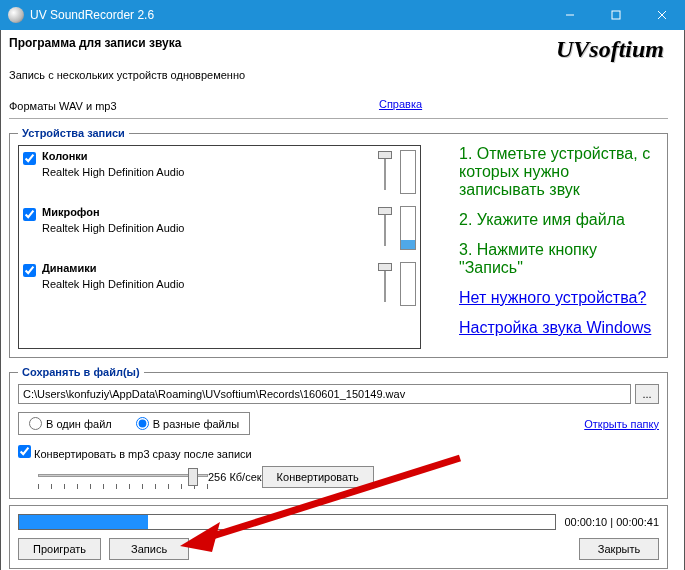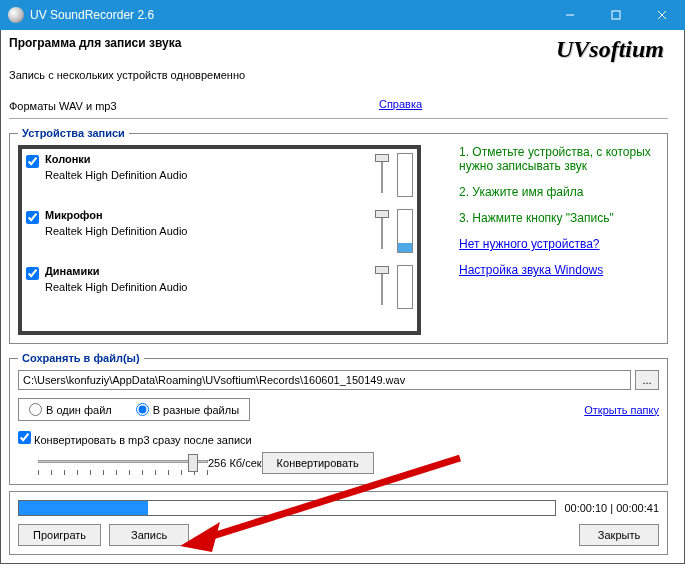--- a/index.html
+++ b/index.html
@@ -14,33 +14,33 @@
 .outer { border: 1px solid #555; border-top: none; padding: 4px 16px 8px 8px; background: #fff; }
 .header-row { display: flex; justify-content: space-between; align-items: flex-start; padding: 2px 0 6px 0; border-bottom: 1px solid #aaa; }
 .header-left .h1 { font-weight: bold; font-size: 12px; }
 .header-left .sub { font-size: 11px; color: #000; margin-top: 19px; }
 .header-mid { align-self: flex-end; margin-bottom: 2px; }
 .link { color: #0000ee; text-decoration: underline; cursor: pointer; }
 .logo { font-family: "Times New Roman", serif; font-style: italic; font-weight: bold; font-size: 24px; letter-spacing: 0px; color: #000; text-shadow: 1px 1px 0 #ccc; padding-right: 4px; }
 fieldset { border: 1px solid #888; margin-top: 8px; padding: 6px 8px 8px 8px; position: relative; }
 legend { color: #003399; font-weight: bold; font-size: 11px; padding: 0 4px; }
 .devices-wrap { display: flex; gap: 10px; }
-.devices-left { flex: 1; border: 4px solid #404040; padding: 4px; min-height: 190px; display: flex; flex-direction: column; gap: 12px; }
+.devices-left { flex: 1; border: 1px solid #404040; padding: 4px; min-height: 190px; display: flex; flex-direction: column; gap: 12px; }
 .device-row { display: flex; align-items: flex-start; gap: 6px; }
 .device-row input[type=checkbox] { margin-top: 2px; }
 .device-info { flex: 1; }
 .device-name { font-weight: bold; font-size: 11px; }
 .device-sub { font-size: 11px; margin-top: 4px; }
 .slider-block { display: flex; align-items: flex-start; gap: 6px; }
 .vslider { width: 18px; height: 44px; position: relative; }
 .vslider .track { position: absolute; left: 8px; top: 4px; bottom: 4px; width: 2px; background: #999; }
 .vslider .thumb { position: absolute; left: 2px; width: 14px; height: 8px; background: #e8e8e8; border: 1px solid #777; }
 .level { width: 16px; height: 44px; border: 1px solid #888; position: relative; background: #fff; }
 .level .fill { position: absolute; bottom: 0; left: 0; right: 0; background: #4fa8e8; }
-.devices-right { width: 200px; font-size: 12px; margin-left: 28px; }
+.devices-right { width: 200px; font-size: 16px; margin-left: 28px; }
 .green { color: #008000; margin-bottom: 12px; }
 .rlink { display: block; margin-bottom: 12px; }
 .save-row { display: flex; gap: 4px; align-items: center; }
 .path-input { flex: 1; border: 1px solid #888; padding: 2px 4px; font-size: 11px; font-family: inherit; height: 20px; }
 .browse-btn { width: 24px; height: 20px; border: 1px solid #888; background: #efefef; font-size: 11px; }
 .radio-row { display: flex; align-items: center; gap: 4px; margin-top: 8px; }
 .radio-group { border: 1px solid #888; padding: 4px 10px; display: flex; gap: 24px; align-items: center; }
 .radio-group label { display: flex; align-items: flex-end; gap: 4px; }
 .open-folder { margin-left: auto; }
 .convert-row { display: flex; align-items: center; gap: 8px; margin-top: 10px; }

